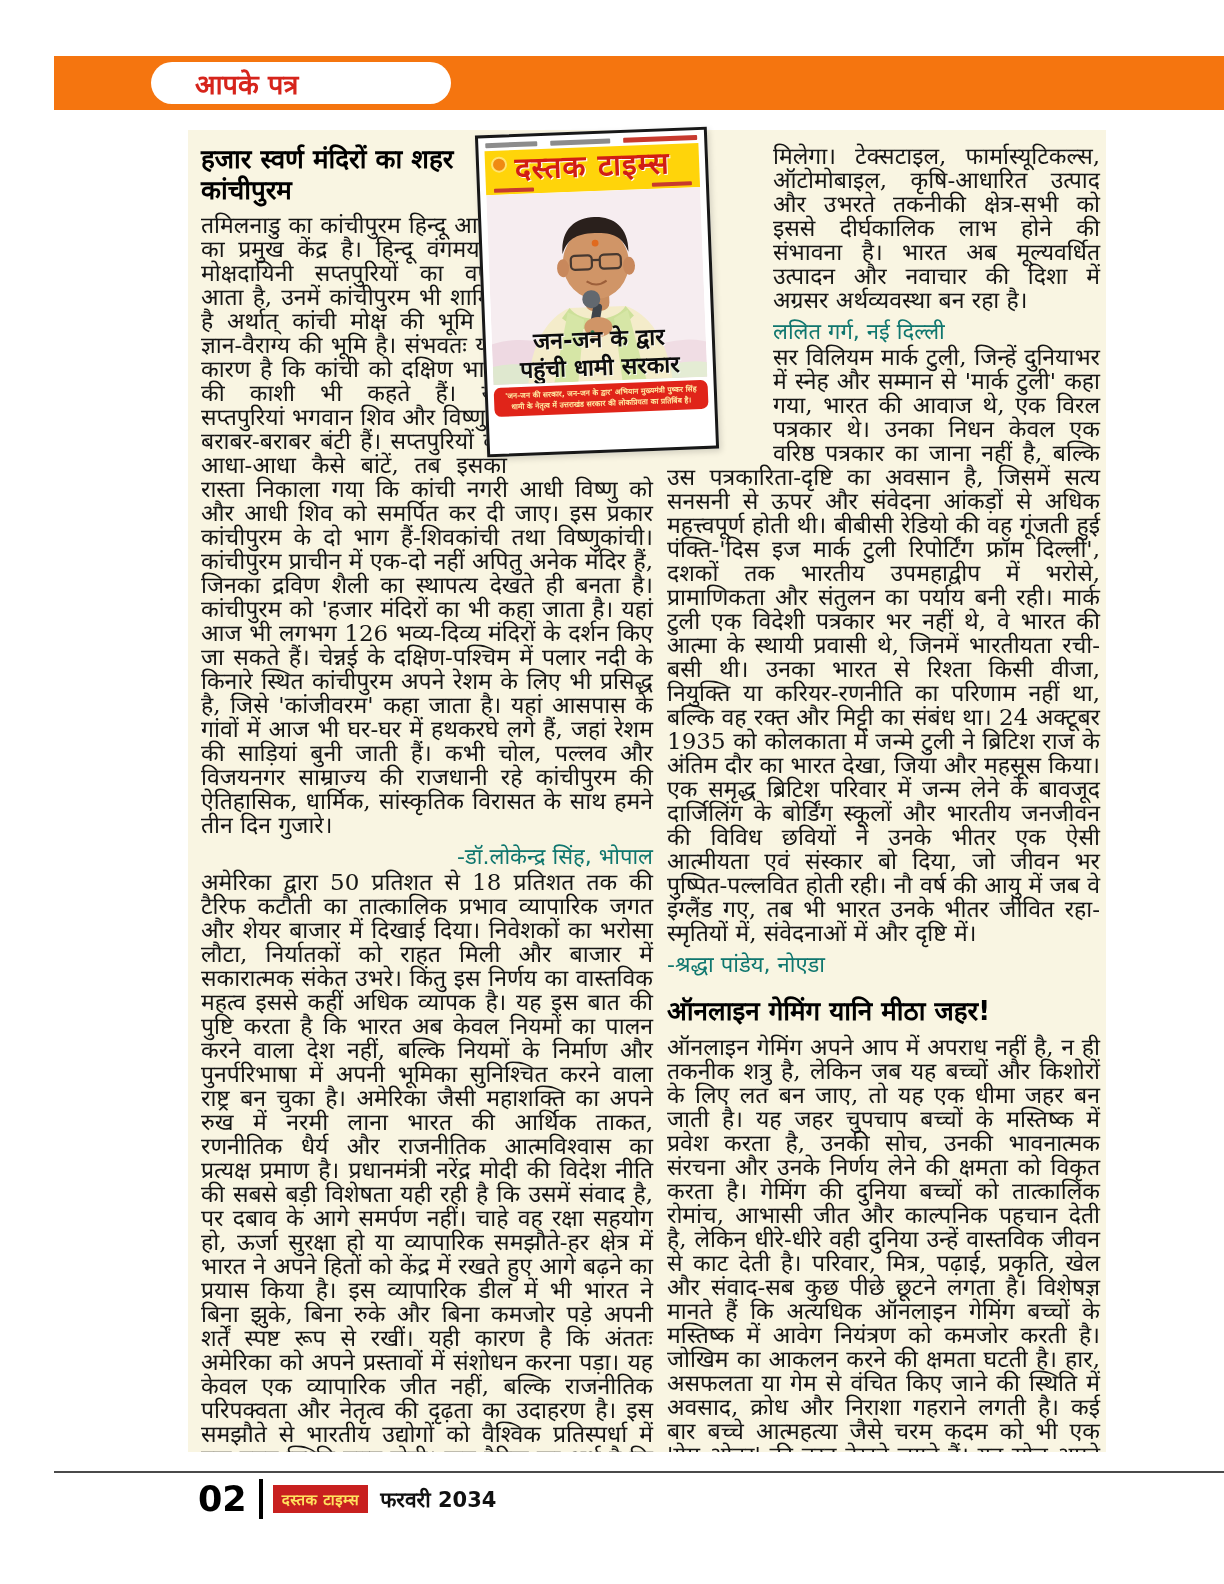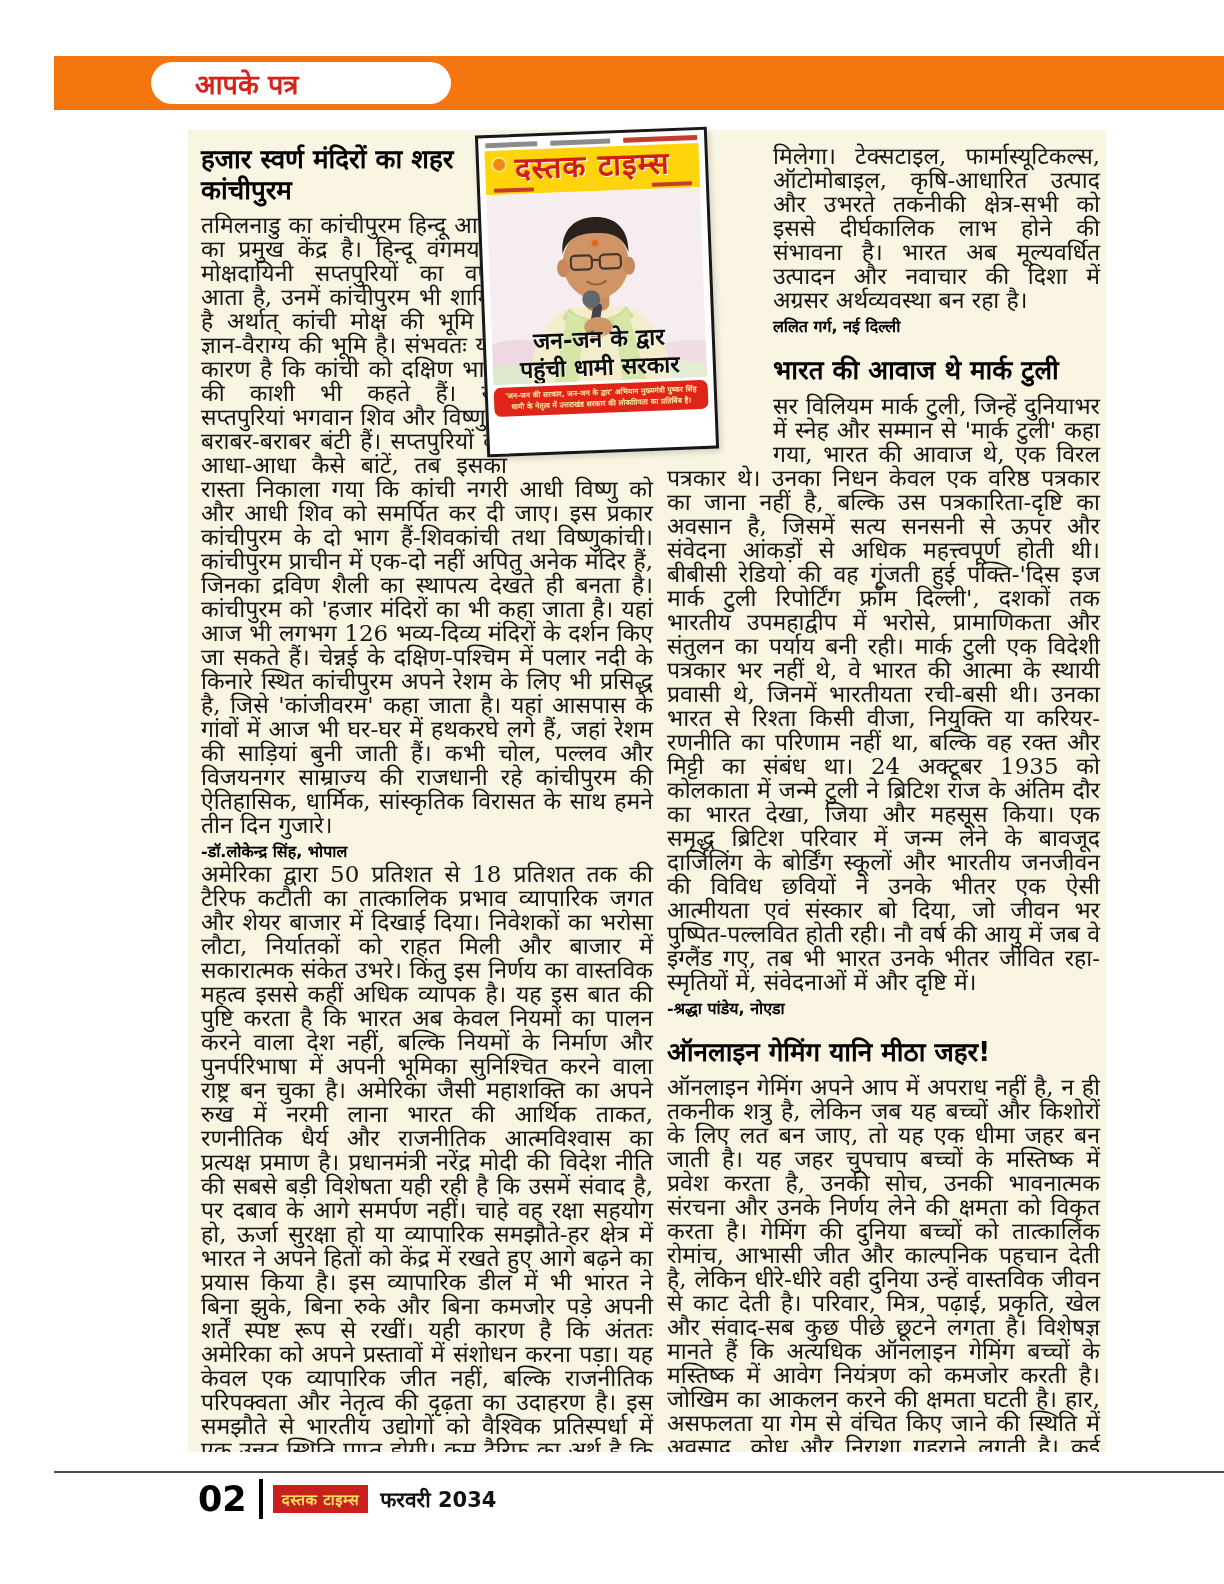--- a/index.html
+++ b/index.html
@@ -15,23 +15,23 @@
 
   
   .content{position:absolute;left:152px;top:130px;width:918px;height:1322px;background:#f9f5e2;
            box-sizing:border-box;padding:14px 6px 0 13px;overflow:hidden;margin-left:36px;}
   .cols{display:flex;gap:14px;}
   .col1{width:452px;} .col2{width:433px;}
   .letter-title{font-family:"DejaVu Sans","Liberation Sans",sans-serif;font-weight:bold;
                 font-size:26px;line-height:1.18;color:#000;margin:0 0 8px 0;}
   .mt{margin-top:18px;}
   .letter-body{font-size:23px;line-height:24px;text-align:justify;color:#151515;margin:0;}
-  .sig{font-family:"DejaVu Sans","Liberation Sans",sans-serif;font-weight:bold;font-size:16px;
-       color:#000000;margin:3px 0 0 0;}
-  .sig.right{text-align:left;}
+  .sig{font-family:"DejaVu Sans","Liberation Sans",sans-serif;font-weight:normal;font-size:22px;
+       color:#0f766e;margin:3px 0 0 0;}
+  .sig.right{text-align:right;}
   .spacer-r{float:right;width:136px;height:318px;margin-left:10px;}
   .spacer-l{float:left;width:96px;height:318px;margin-right:10px;}
 
   
   .cover{position:absolute;left:481px;top:131px;width:232px;height:322px;background:#ffffff;
          border:3px solid #181818;transform:rotate(-2.2deg);box-sizing:border-box;
          padding:4px 6px;z-index:5;box-shadow:2px 3px 6px rgba(0,0,0,.15);}
   .cover-micro{display:flex;justify-content:space-between;align-items:center;margin:1px 1px 3px 1px;}
   .micro-bar{height:5px;background:#8c8c8c;border-radius:1px;}
   .micro-bar.red{background:#c73a2e;}
@@ -82,21 +82,20 @@
         <p class="sig right">-डॉ.लोकेन्द्र सिंह, भोपाल</p>
 
         <p class="letter-body">अमेरिका द्वारा 50 प्रतिशत से 18 प्रतिशत तक की टैरिफ कटौती का तात्कालिक प्रभाव व्यापारिक जगत और शेयर बाजार में दिखाई दिया। निवेशकों का भरोसा लौटा, निर्यातकों को राहत मिली और बाजार में सकारात्मक संकेत उभरे। किंतु इस निर्णय का वास्तविक महत्व इससे कहीं अधिक व्यापक है। यह इस बात की पुष्टि करता है कि भारत अब केवल नियमों का पालन करने वाला देश नहीं, बल्कि नियमों के निर्माण और पुनर्परिभाषा में अपनी भूमिका सुनिश्चित करने वाला राष्ट्र बन चुका है। अमेरिका जैसी महाशक्ति का अपने रुख में नरमी लाना भारत की आर्थिक ताकत, रणनीतिक धैर्य और राजनीतिक आत्मविश्वास का प्रत्यक्ष प्रमाण है। प्रधानमंत्री नरेंद्र मोदी की विदेश नीति की सबसे बड़ी विशेषता यही रही है कि उसमें संवाद है, पर दबाव के आगे समर्पण नहीं। चाहे वह रक्षा सहयोग हो, ऊर्जा सुरक्षा हो या व्यापारिक समझौते-हर क्षेत्र में भारत ने अपने हितों को केंद्र में रखते हुए आगे बढ़ने का प्रयास किया है। इस व्यापारिक डील में भी भारत ने बिना झुके, बिना रुके और बिना कमजोर पड़े अपनी शर्तें स्पष्ट रूप से रखीं। यही कारण है कि अंततः अमेरिका को अपने प्रस्तावों में संशोधन करना पड़ा। यह केवल एक व्यापारिक जीत नहीं, बल्कि राजनीतिक परिपक्वता और नेतृत्व की दृढ़ता का उदाहरण है। इस समझौते से भारतीय उद्योगों को वैश्विक प्रतिस्पर्धा में एक उन्नत स्थिति प्राप्त होगी। कम टैरिफ का अर्थ है कि भारतीय उत्पाद अमेरिकी बाजार में अधिक प्रतिस्पर्धी होंगे, उनकी पहुंच बढ़ेगी और 'मेक इन इंडिया' को नया प्रोत्साहन</p>
       </div>
 
       <div class="col2">
         <div class="spacer-l"></div>
         <p class="letter-body">मिलेगा। टेक्सटाइल, फार्मास्यूटिकल्स, ऑटोमोबाइल, कृषि-आधारित उत्पाद और उभरते तकनीकी क्षेत्र-सभी को इससे दीर्घकालिक लाभ होने की संभावना है। भारत अब मूल्यवर्धित उत्पादन और नवाचार की दिशा में अग्रसर अर्थव्यवस्था बन रहा है।</p>
         <p class="sig">ललित गर्ग, नई दिल्ली</p>
 
-        <h2 class="letter-title mt">भारत की आवाज थे मार्क टुली</h2>
         <p class="letter-body">सर विलियम मार्क टुली, जिन्हें दुनियाभर में स्नेह और सम्मान से 'मार्क टुली' कहा गया, भारत की आवाज थे, एक विरल पत्रकार थे। उनका निधन केवल एक वरिष्ठ पत्रकार का जाना नहीं है, बल्कि उस पत्रकारिता-दृष्टि का अवसान है, जिसमें सत्य सनसनी से ऊपर और संवेदना आंकड़ों से अधिक महत्त्वपूर्ण होती थी। बीबीसी रेडियो की वह गूंजती हुई पंक्ति-'दिस इज मार्क टुली रिपोर्टिंग फ्रॉम दिल्ली', दशकों तक भारतीय उपमहाद्वीप में भरोसे, प्रामाणिकता और संतुलन का पर्याय बनी रही। मार्क टुली एक विदेशी पत्रकार भर नहीं थे, वे भारत की आत्मा के स्थायी प्रवासी थे, जिनमें भारतीयता रची-बसी थी। उनका भारत से रिश्ता किसी वीजा, नियुक्ति या करियर-रणनीति का परिणाम नहीं था, बल्कि वह रक्त और मिट्टी का संबंध था। 24 अक्टूबर 1935 को कोलकाता में जन्मे टुली ने ब्रिटिश राज के अंतिम दौर का भारत देखा, जिया और महसूस किया। एक समृद्ध ब्रिटिश परिवार में जन्म लेने के बावजूद दार्जिलिंग के बोर्डिंग स्कूलों और भारतीय जनजीवन की विविध छवियों ने उनके भीतर एक ऐसी आत्मीयता एवं संस्कार बो दिया, जो जीवन भर पुष्पित-पल्लवित होती रही। नौ वर्ष की आयु में जब वे इंग्लैंड गए, तब भी भारत उनके भीतर जीवित रहा-स्मृतियों में, संवेदनाओं में और दृष्टि में।</p>
         <p class="sig">-श्रद्धा पांडेय, नोएडा</p>
 
         <h2 class="letter-title mt">ऑनलाइन गेमिंग यानि मीठा जहर!</h2>
         <p class="letter-body">ऑनलाइन गेमिंग अपने आप में अपराध नहीं है, न ही तकनीक शत्रु है, लेकिन जब यह बच्चों और किशोरों के लिए लत बन जाए, तो यह एक धीमा जहर बन जाती है। यह जहर चुपचाप बच्चों के मस्तिष्क में प्रवेश करता है, उनकी सोच, उनकी भावनात्मक संरचना और उनके निर्णय लेने की क्षमता को विकृत करता है। गेमिंग की दुनिया बच्चों को तात्कालिक रोमांच, आभासी जीत और काल्पनिक पहचान देती है, लेकिन धीरे-धीरे वही दुनिया उन्हें वास्तविक जीवन से काट देती है। परिवार, मित्र, पढ़ाई, प्रकृति, खेल और संवाद-सब कुछ पीछे छूटने लगता है। विशेषज्ञ मानते हैं कि अत्यधिक ऑनलाइन गेमिंग बच्चों के मस्तिष्क में आवेग नियंत्रण को कमजोर करती है। जोखिम का आकलन करने की क्षमता घटती है। हार, असफलता या गेम से वंचित किए जाने की स्थिति में अवसाद, क्रोध और निराशा गहराने लगती है। कई बार बच्चे आत्महत्या जैसे चरम कदम को भी एक 'गेम ओवर' की तरह देखने लगते हैं। यह सोच अपने आप में अत्यंत खतरनाक है। आत्महत्या की प्रवृत्ति का बढ़ना केवल मानसिक स्वास्थ्य का प्रश्न नहीं है, बल्कि यह एक सामाजिक चुनौती है, जो हमारी परवरिश पर सवाल उठाती है।</p>
 
       </div>
 
     </div>
   </div>

